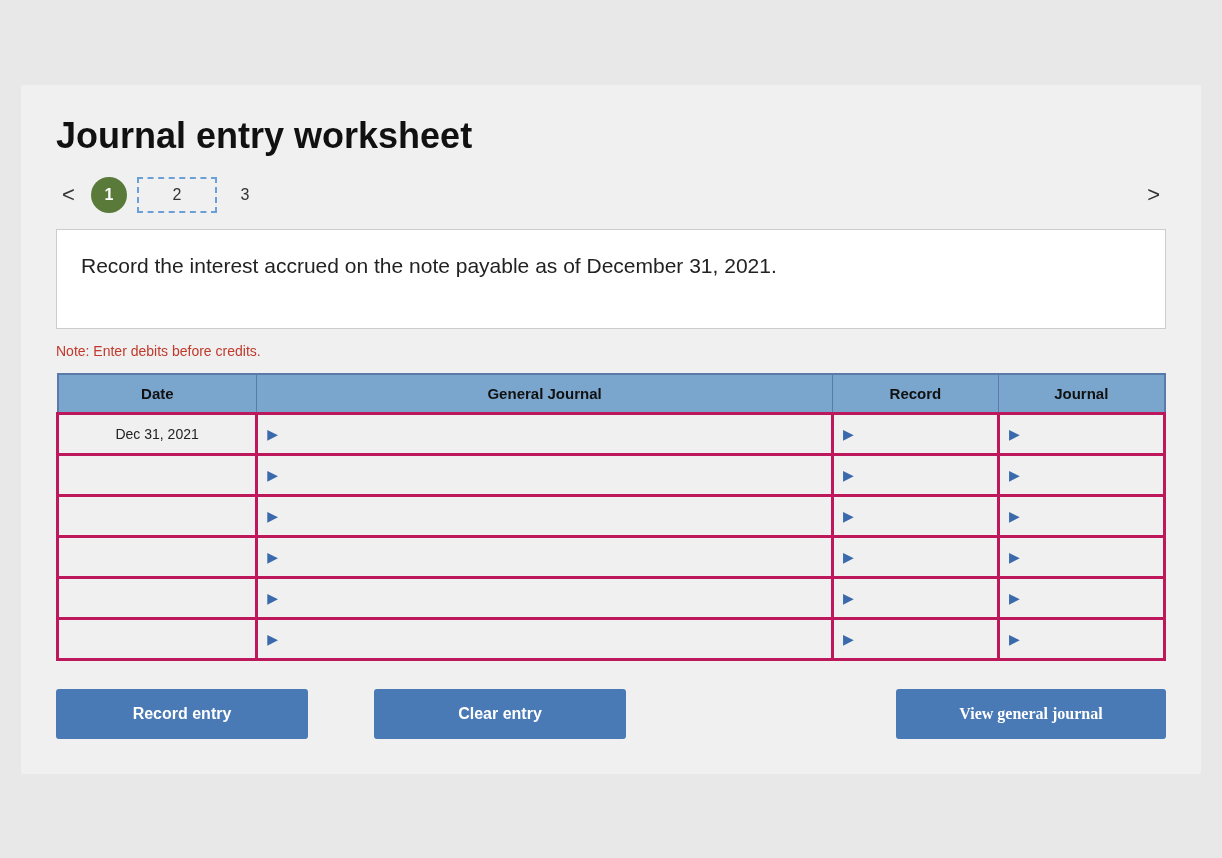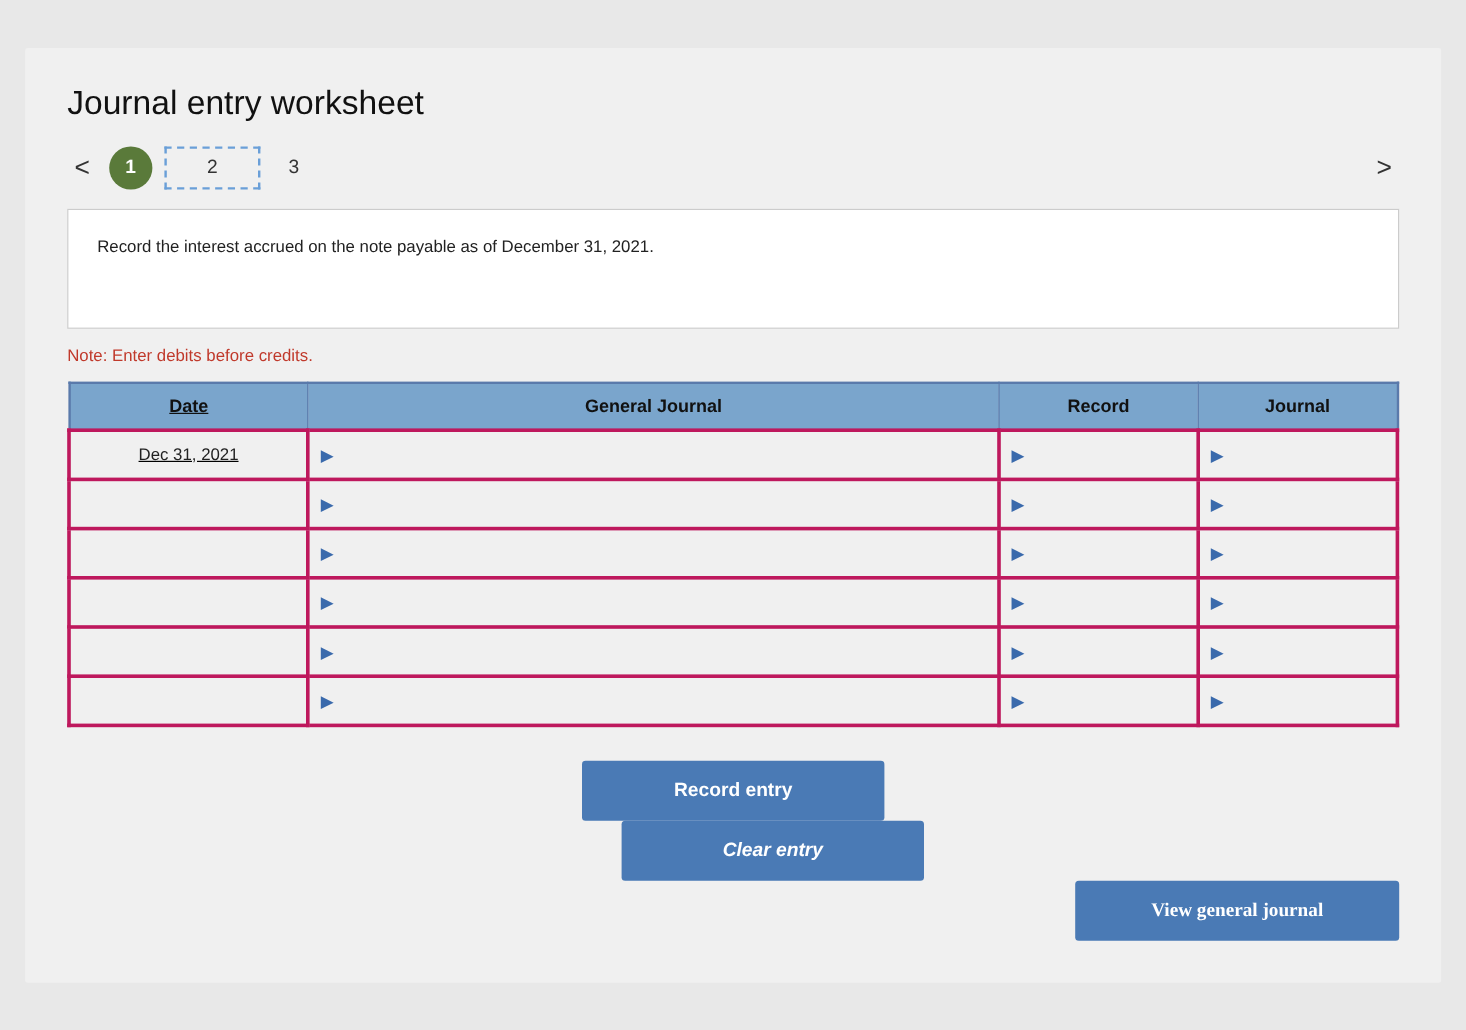--- a/index.html
+++ b/index.html
@@ -12,22 +12,22 @@
       min-height: 858px;
       width: 1222px;
     }
     .container {
       background: #f0f0f0;
       width: 1180px;
       padding: 30px 35px 35px 35px;
       border-radius: 2px;
     }
     .page-title {
-      font-size: 28px;
-      font-weight: normal;
+      font-size: 36px;
+      font-weight: bold;
       color: #111;
       margin-bottom: 20px;
     }
     .nav-row {
       display: flex;
       align-items: center;
       gap: 10px;
       margin-bottom: 16px;
     }
     .nav-arrow {
@@ -71,21 +71,21 @@
     }
     .nav-right {
       margin-left: auto;
     }
     .instruction-box {
       background: white;
       border: 1px solid #ccc;
       padding: 20px 24px;
       margin-bottom: 14px;
       min-height: 100px;
-      font-size: 14px;
+      font-size: 21px;
       color: #222;
       line-height: 1.5;
     }
     .note-text {
       color: #c0392b;
       font-size: 14px;
       margin-bottom: 14px;
     }
     .journal-table {
       width: 100%;
@@ -94,21 +94,21 @@
       margin-bottom: 28px;
     }
     .journal-table thead tr th {
       background: #7aa5cc;
       border: 1px solid #5a7aab;
       padding: 10px 12px;
       font-weight: bold;
       color: #111;
       font-size: 15px;
     }
-    .col-date { width: 18%; text-align: center; text-decoration: underline; }
+    .col-date { width: 18%; text-align: center; }
     .col-journal { width: 52%; text-align: center; }
     .col-debit { width: 15%; text-align: center; }
     .col-credit { width: 15%; text-align: center; }
     .journal-table tbody tr td {
       border: 3px solid #be185d;
       padding: 0;
       height: 38px;
       vertical-align: middle;
     }
     .cell-date {
@@ -141,34 +141,33 @@
     .td-with-arrow {
       padding: 0;
     }
     .td-with-arrow .cell-input {
       padding-left: 4px;
     }
     .buttons-row {
       display: flex;
       align-items: center;
       gap: 0;
-      flex-direction: column;
     }
     .btn {
       padding: 16px 0;
       font-size: 16px;
       font-weight: bold;
       color: white;
       background: #4a7ab5;
       border: none;
       cursor: pointer;
       border-radius: 3px;
     }
     .btn-record { width: 252px; }
-    .btn-clear { width: 252px; margin-left: 66px; font-style: italic; }
+    .btn-clear { width: 252px; margin-left: 66px; }
     .btn-view { width: 270px; margin-left: auto; font-family: Liberation Serif, serif; }
   </style>
 </head>
 <body>
 
 <div class="container">
   <div class="page-title">Journal entry worksheet</div>
 
   <div class="nav-row">
     <span class="nav-arrow">&lt;</span>

